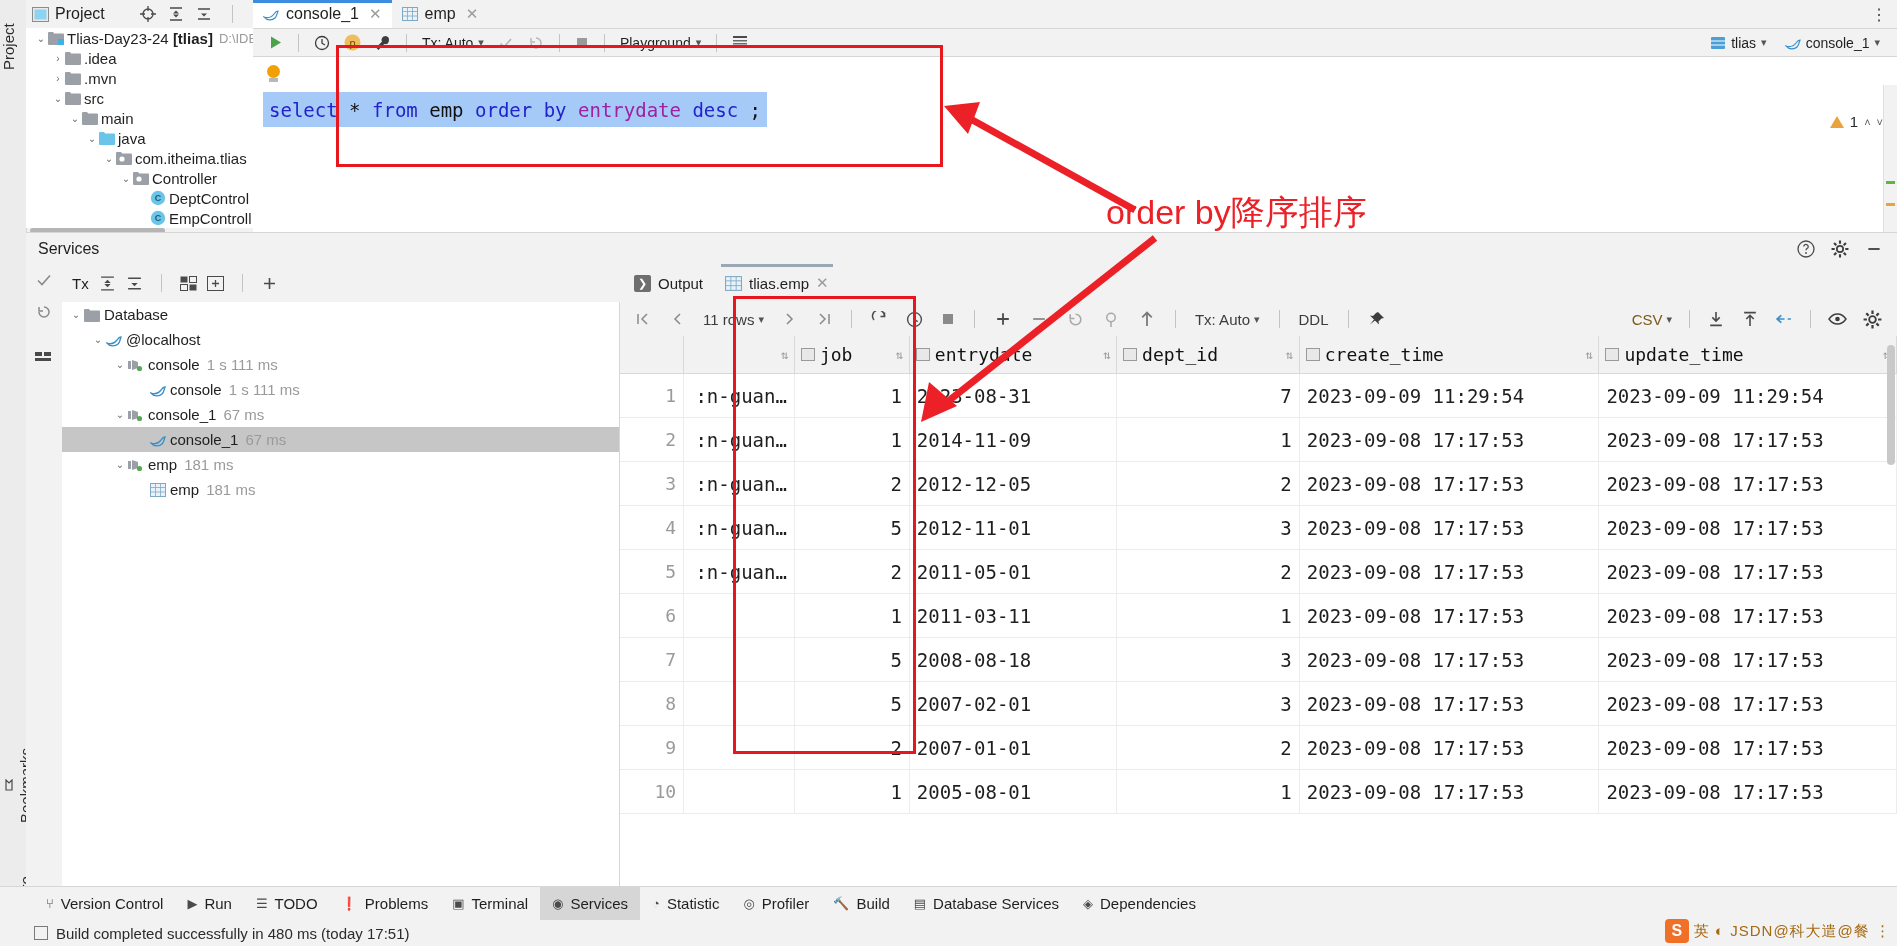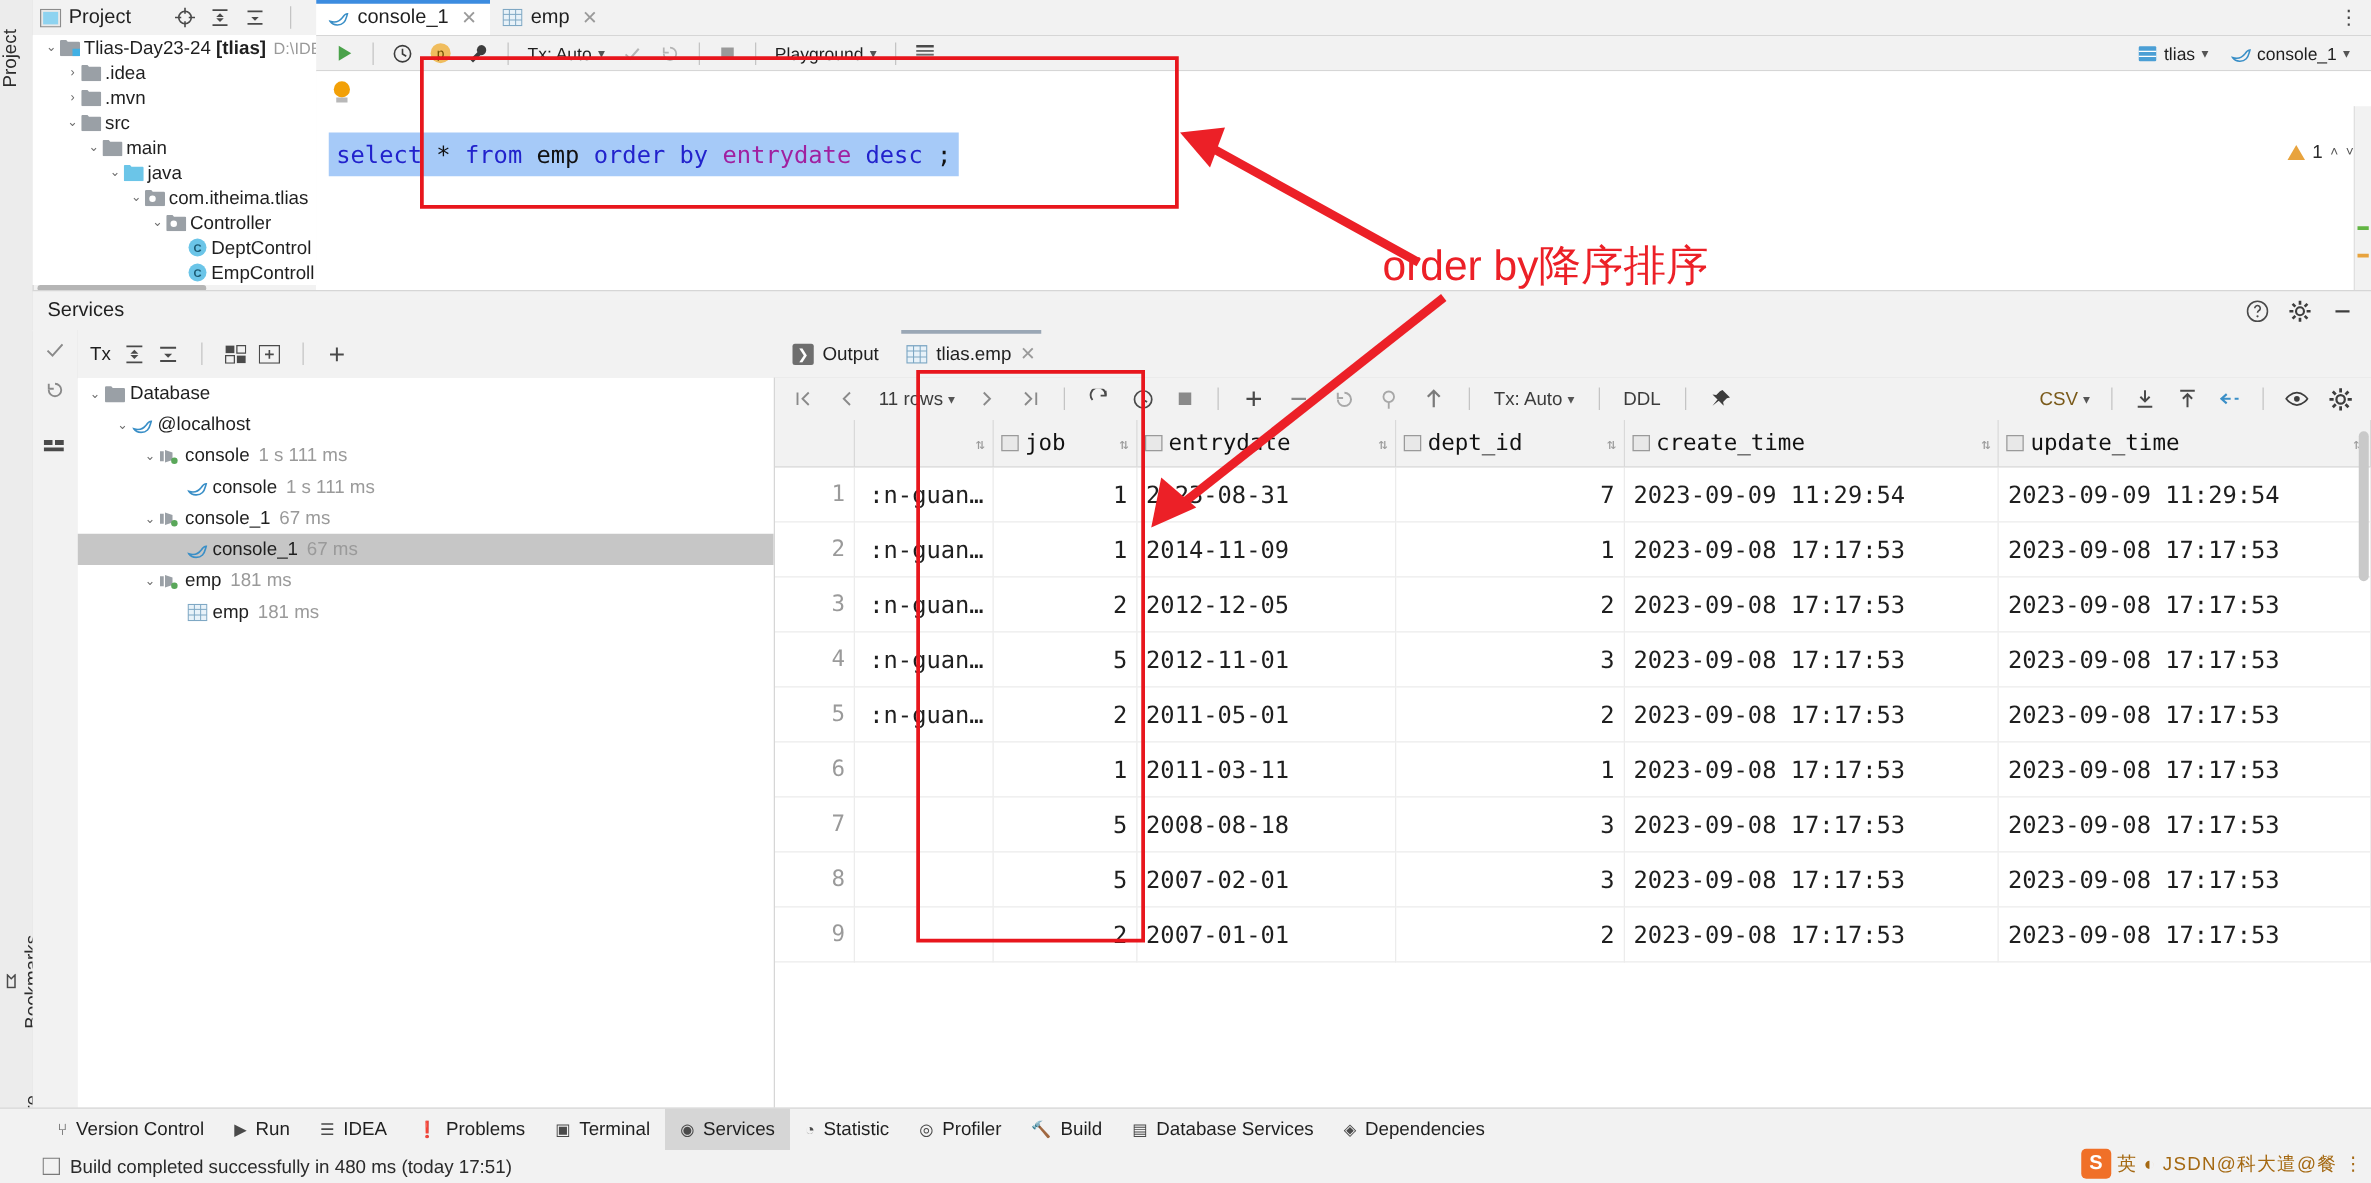--- a/index.html
+++ b/index.html
@@ -58,21 +58,21 @@
 
   .codearea{position:relative;height:176px;background:#fff;display:flex;}
   .gutter{width:105px;background:#f7f7f7;border-right:1px solid #e3e3e3;position:relative;}
   .gline{position:absolute;left:0;width:105px;height:35px;display:flex;align-items:center;font-size:18px;
          color:#9b9b9b;font-family:"DejaVu Sans Mono",monospace;}
   .gline .num{width:52px;text-align:right;}
   .gline.cur{background:#fdf7e6;color:#6b6b6b;}
   .gline .check{margin-left:12px;color:#59a869;font-size:19px;}
   .code{flex:1;position:relative;font-family:"DejaVu Sans Mono",monospace;font-size:19px;}
   .codeline{position:absolute;left:10px;height:35px;display:flex;align-items:center;white-space:pre;}
-  .hl{background:#a6caf8;margin-top:14px;}
+  .hl{background:#a6caf8;}
   .kw{color:#2222cc;}
   .id{color:#111;}
   .col{color:#a020a0;}
   .pun{color:#111;}
   .bulb{position:absolute;left:14px;top:8px;width:13px;height:17px;}
   .bulb .b{width:13px;height:13px;border-radius:50%;background:#f2a007;}
   .bulb .s{width:9px;height:4px;background:#b8b8b8;margin:0 auto;}
   .errstripe{position:absolute;right:0;top:28px;width:13px;bottom:0;background:#f2f2f2;border-left:1px solid #e0e0e0;}
   .warnbar{position:absolute;right:14px;top:56px;display:flex;align-items:center;gap:6px;font-size:15px;color:#2b2b2b;}
   .warn-tri{width:0;height:0;border-left:7px solid transparent;border-right:7px solid transparent;border-bottom:12px solid #e8a33d;}
@@ -896,38 +896,47 @@
           </tr>
           <tr>
             <td class="rn">9</td>
             <td class="ell"></td>
             <td class="num">2</td>
             <td>2007-01-01</td>
             <td class="num">2</td>
             <td>2023-09-08 17:17:53</td>
             <td>2023-09-08 17:17:53</td>
           </tr>
+          <tr>
+            <td class="rn">10</td>
+            <td class="ell"></td>
+            <td class="num">1</td>
+            <td>2005-08-01</td>
+            <td class="num">1</td>
+            <td>2023-09-08 17:17:53</td>
+            <td>2023-09-08 17:17:53</td>
+          </tr>
         </tbody>
     </table>
   </div>
   <div class="gridvscroll"></div>
 
   <div class="bottombar">
     <div id="bbar" style="display:flex;align-items:center">
         <div class="bbitem">
           <span class="ico" style="font-size: 13px; color: rgb(74, 74, 74);">⑂</span>
           <span>Version Control</span>
         </div>
         <div class="bbitem">
           <span class="ico" style="font-size: 13px; color: rgb(74, 74, 74);">▶</span>
           <span>Run</span>
         </div>
         <div class="bbitem">
           <span class="ico" style="font-size: 13px; color: rgb(74, 74, 74);">☰</span>
-          <span>IDEA</span>
+          <span>TODO</span>
         </div>
         <div class="bbitem">
           <span class="ico" style="font-size: 13px; color: rgb(74, 74, 74);">❗</span>
           <span>Problems</span>
         </div>
         <div class="bbitem">
           <span class="ico" style="font-size: 13px; color: rgb(74, 74, 74);">▣</span>
           <span>Terminal</span>
         </div>
         <div class="bbitem active">

